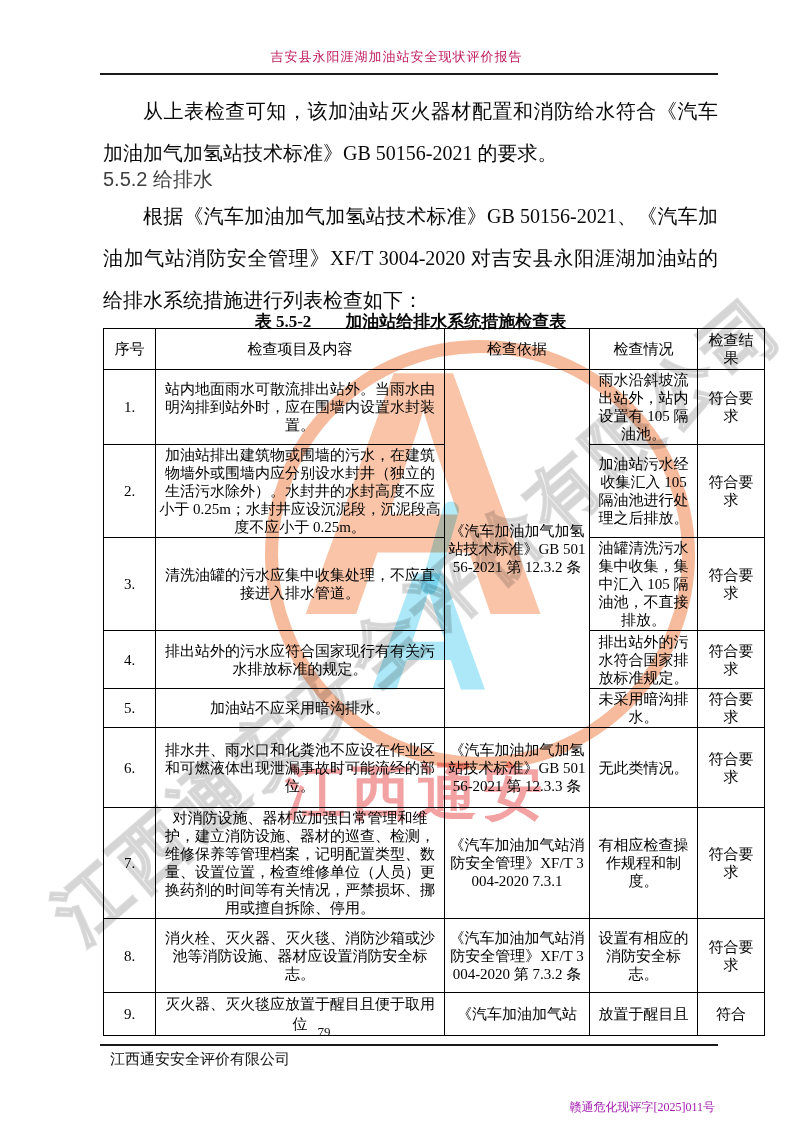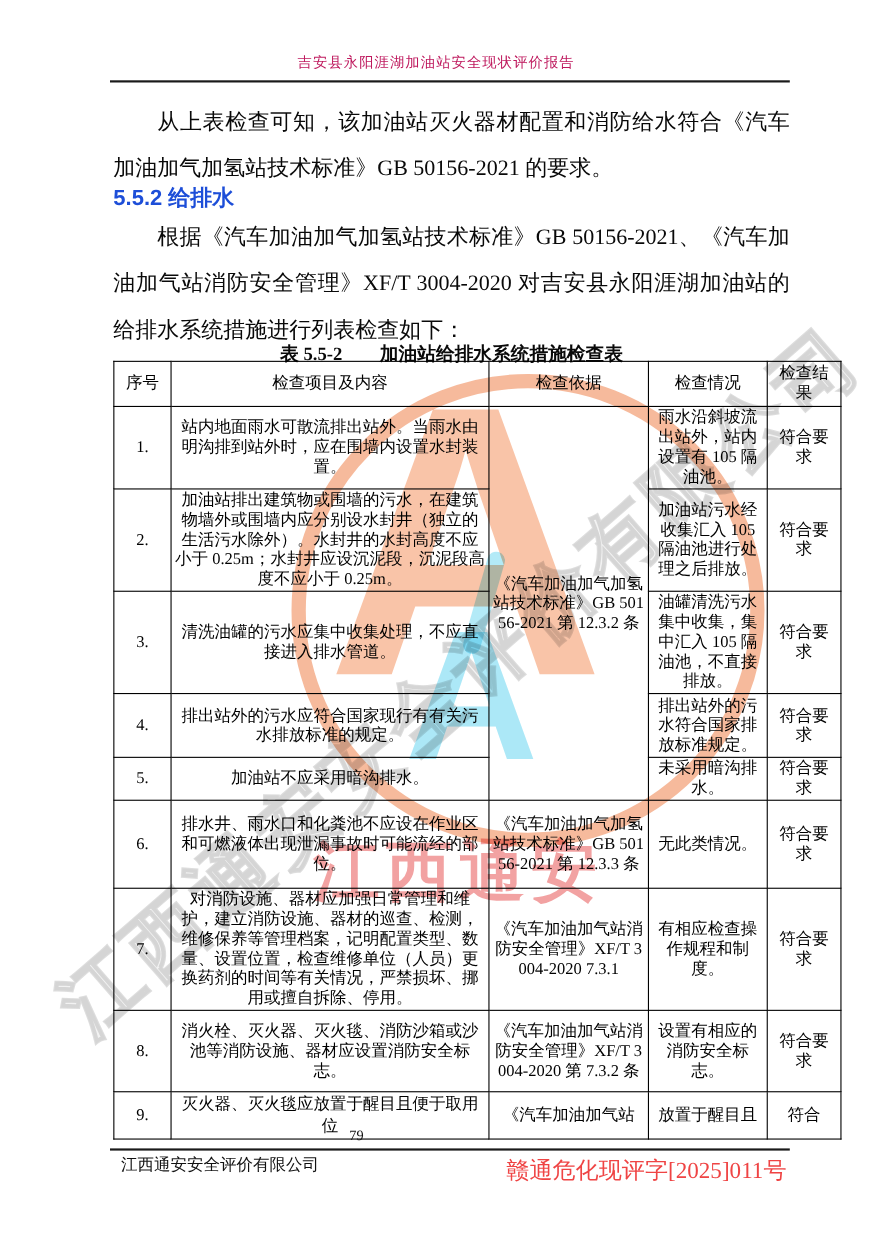--- a/index.html
+++ b/index.html
@@ -23,23 +23,23 @@
   }
   
   .para{
     position:absolute;left:103px;width:615px;
     font-size:20px;line-height:42px;
     text-align:justify;text-indent:2em;color:#090909;
   }
   .para-1{top:90px;}
   .section-heading{
     position:absolute;left:103px;top:166px;
-    font-size:20px;font-weight:bold;
-    font-family:"Liberation Sans","DejaVu Sans",sans-serif;
-    color:#1d4ed8;
+    font-size:20px;font-weight:normal;
+    font-family:"Liberation Sans","DejaVu Sans",sans-serif;
+    color:#404040;
   }
   .para-2{top:195px;}
   .table-caption{
     position:absolute;left:103px;top:310px;width:615px;
     text-align:center;font-size:17px;color:#090909;font-weight:bold;
   }
   
   table.check-table{
     position:absolute;left:103px;top:328px;
     border-collapse:collapse;table-layout:fixed;
@@ -77,22 +77,22 @@
   }
   .footer-rule{
     position:absolute;top:1044px;left:100px;width:618px;height:0;
     border-top:2px solid #1a1a1a;
   }
   .footer-left{
     position:absolute;top:1050px;left:110px;
     font-size:15px;color:#111;
   }
   .footer-right{
-    position:absolute;top:1050px;right:78px;
-    font-size:21px;color:#ef4444;
+    position:absolute;top:1099px;right:78px;
+    font-size:12px;color:#a21caf;
   }
   
   .wm{pointer-events:none;position:absolute;mix-blend-mode:multiply;}
   .wm-gray-band{
     left:34px;top:890px;
     transform:rotate(-41deg);transform-origin:0 0;
     font-size:72px;font-weight:bold;letter-spacing:6px;white-space:nowrap;
     font-family:"Liberation Sans","DejaVu Sans",sans-serif;
     color:rgba(175,175,175,0.16);
     -webkit-text-stroke:2px rgba(165,165,165,0.38);

